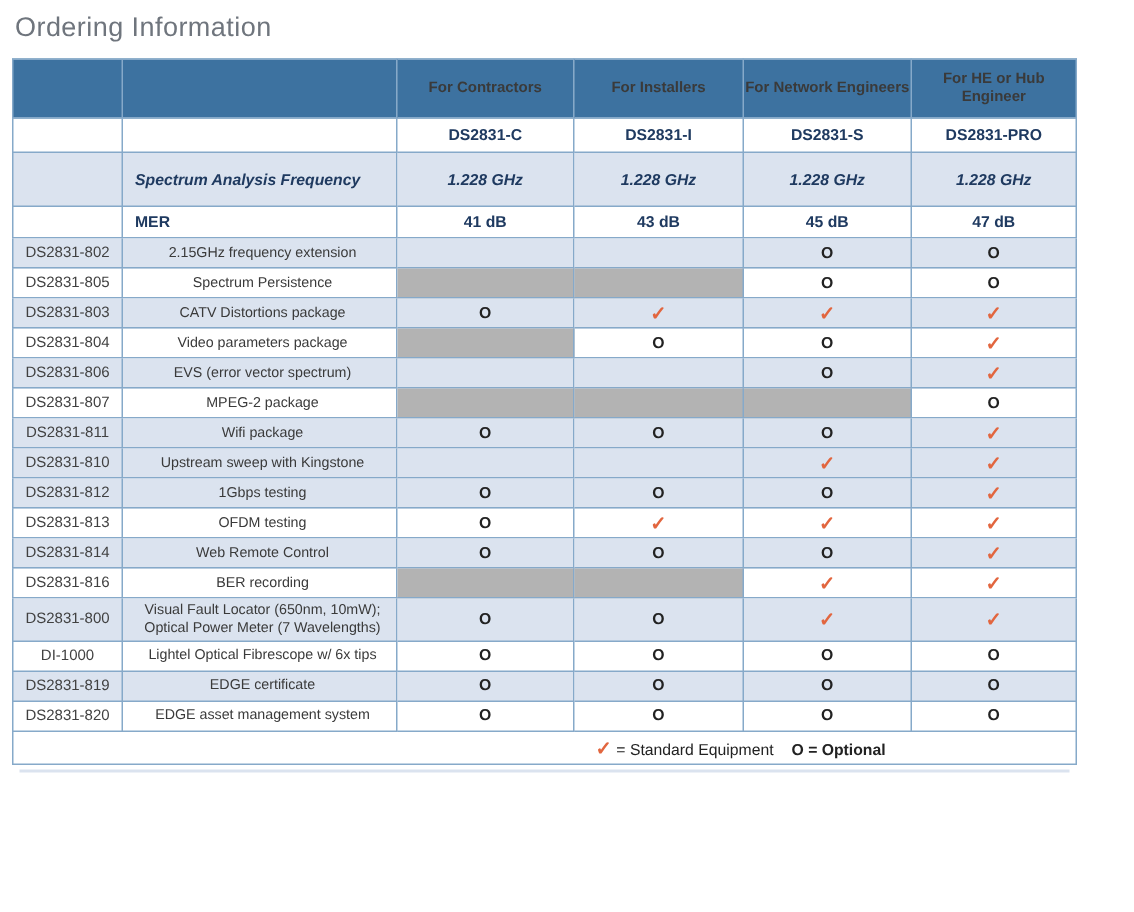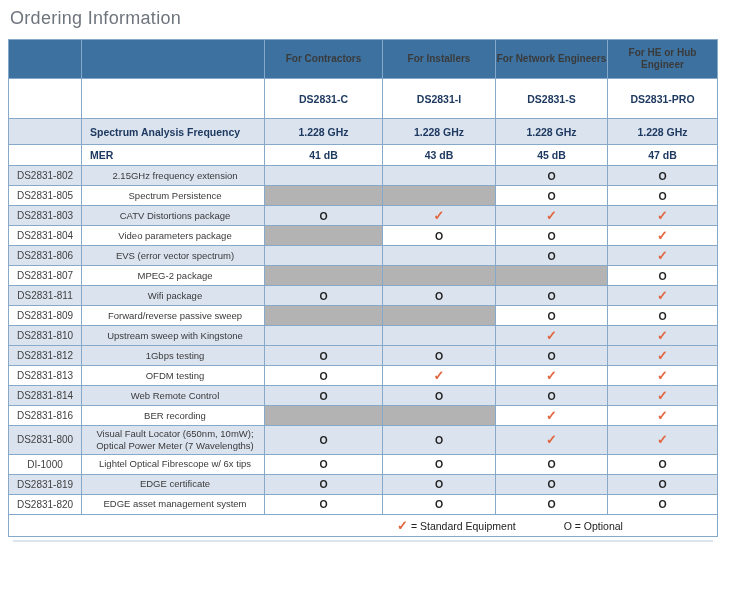--- a/index.html
+++ b/index.html
@@ -51,22 +51,22 @@
     height: 40px;
     line-height: 1.25;
     text-align: center;
     padding: 2px 6px;
     border-top: 1px solid var(--border_blue);
     border-right: 2px solid #f3f6fa;
     border-bottom: 2px solid #f3f6fa;
   }
   thead th.last { border-right: 1px solid var(--border_blue); }
   tr.stripe td { background: var(--stripe_blue); }
-  .model-row td { height: 40px; }
-  .spec-row td { height: 26px; }
+  .model-row td { height: 23px; }
+  .spec-row td { height: 36px; font-style: italic; }
   .mer-row td { height: 21px; }
   td.model, td.spec-val {
     text-align: center;
     font-weight: bold;
     font-size: 10.5px;
     color: var(--navy_text);
   }
   td.spec-label {
     text-align: left;
     padding-left: 8px;
@@ -75,22 +75,22 @@
     color: var(--navy_text);
   }
   .feature-row td { height: 20px; }
   td.code { text-align: center; font-size: 10px; color: #414141; padding: 1px 2px; }
   td.desc { text-align: center; font-size: 9.5px; padding: 2px 4px 2px 8px; line-height: 1.25; }
   td.opt  { text-align: center; font-weight: bold; font-size: 10.5px; color: #222222; }
   td.chk  { text-align: center; color: var(--check_orange); font-size: 13px; font-weight: bold; }
   td.na   { background: var(--gray_cell); }
   tfoot td.legend-cell { height: 22px; padding-left: 388px; font-size: 10.5px; color: #222222; white-space: nowrap; }
   .legend-check { color: var(--check_orange); font-size: 13px; font-weight: bold; margin-right: 3px; }
-  .legend-standard { margin-right: 0; }
-  .legend-optional { margin-left: 48px; font-weight: normal; }
+  .legend-standard { margin-right: 12px; }
+  .legend-optional { font-weight: bold; }
   .bottom-shadow {
     width: 700px; height: 2px;
     background: var(--stripe_blue);
     margin: 3px 0 0 5px;
   }
 </style>
 </head>
 <body>
 
 <div class="page">
@@ -191,28 +191,20 @@
           <td class="opt">O</td>
         </tr>
         <tr class="feature-row stripe">
           <td class="code">DS2831-811</td>
           <td class="desc">Wifi package</td>
           <td class="opt">O</td>
           <td class="opt">O</td>
           <td class="opt">O</td>
           <td class="chk">✓</td>
         </tr>
-        <tr class="feature-row">
-          <td class="code">DS2831-809</td>
-          <td class="desc">Forward/reverse passive sweep</td>
-          <td class="na"></td>
-          <td class="na"></td>
-          <td class="opt">O</td>
-          <td class="opt">O</td>
-        </tr>
         <tr class="feature-row stripe">
           <td class="code">DS2831-810</td>
           <td class="desc">Upstream sweep with Kingstone</td>
           <td class="na"></td>
           <td class="na"></td>
           <td class="chk">✓</td>
           <td class="chk">✓</td>
         </tr>
         <tr class="feature-row stripe">
           <td class="code">DS2831-812</td>

